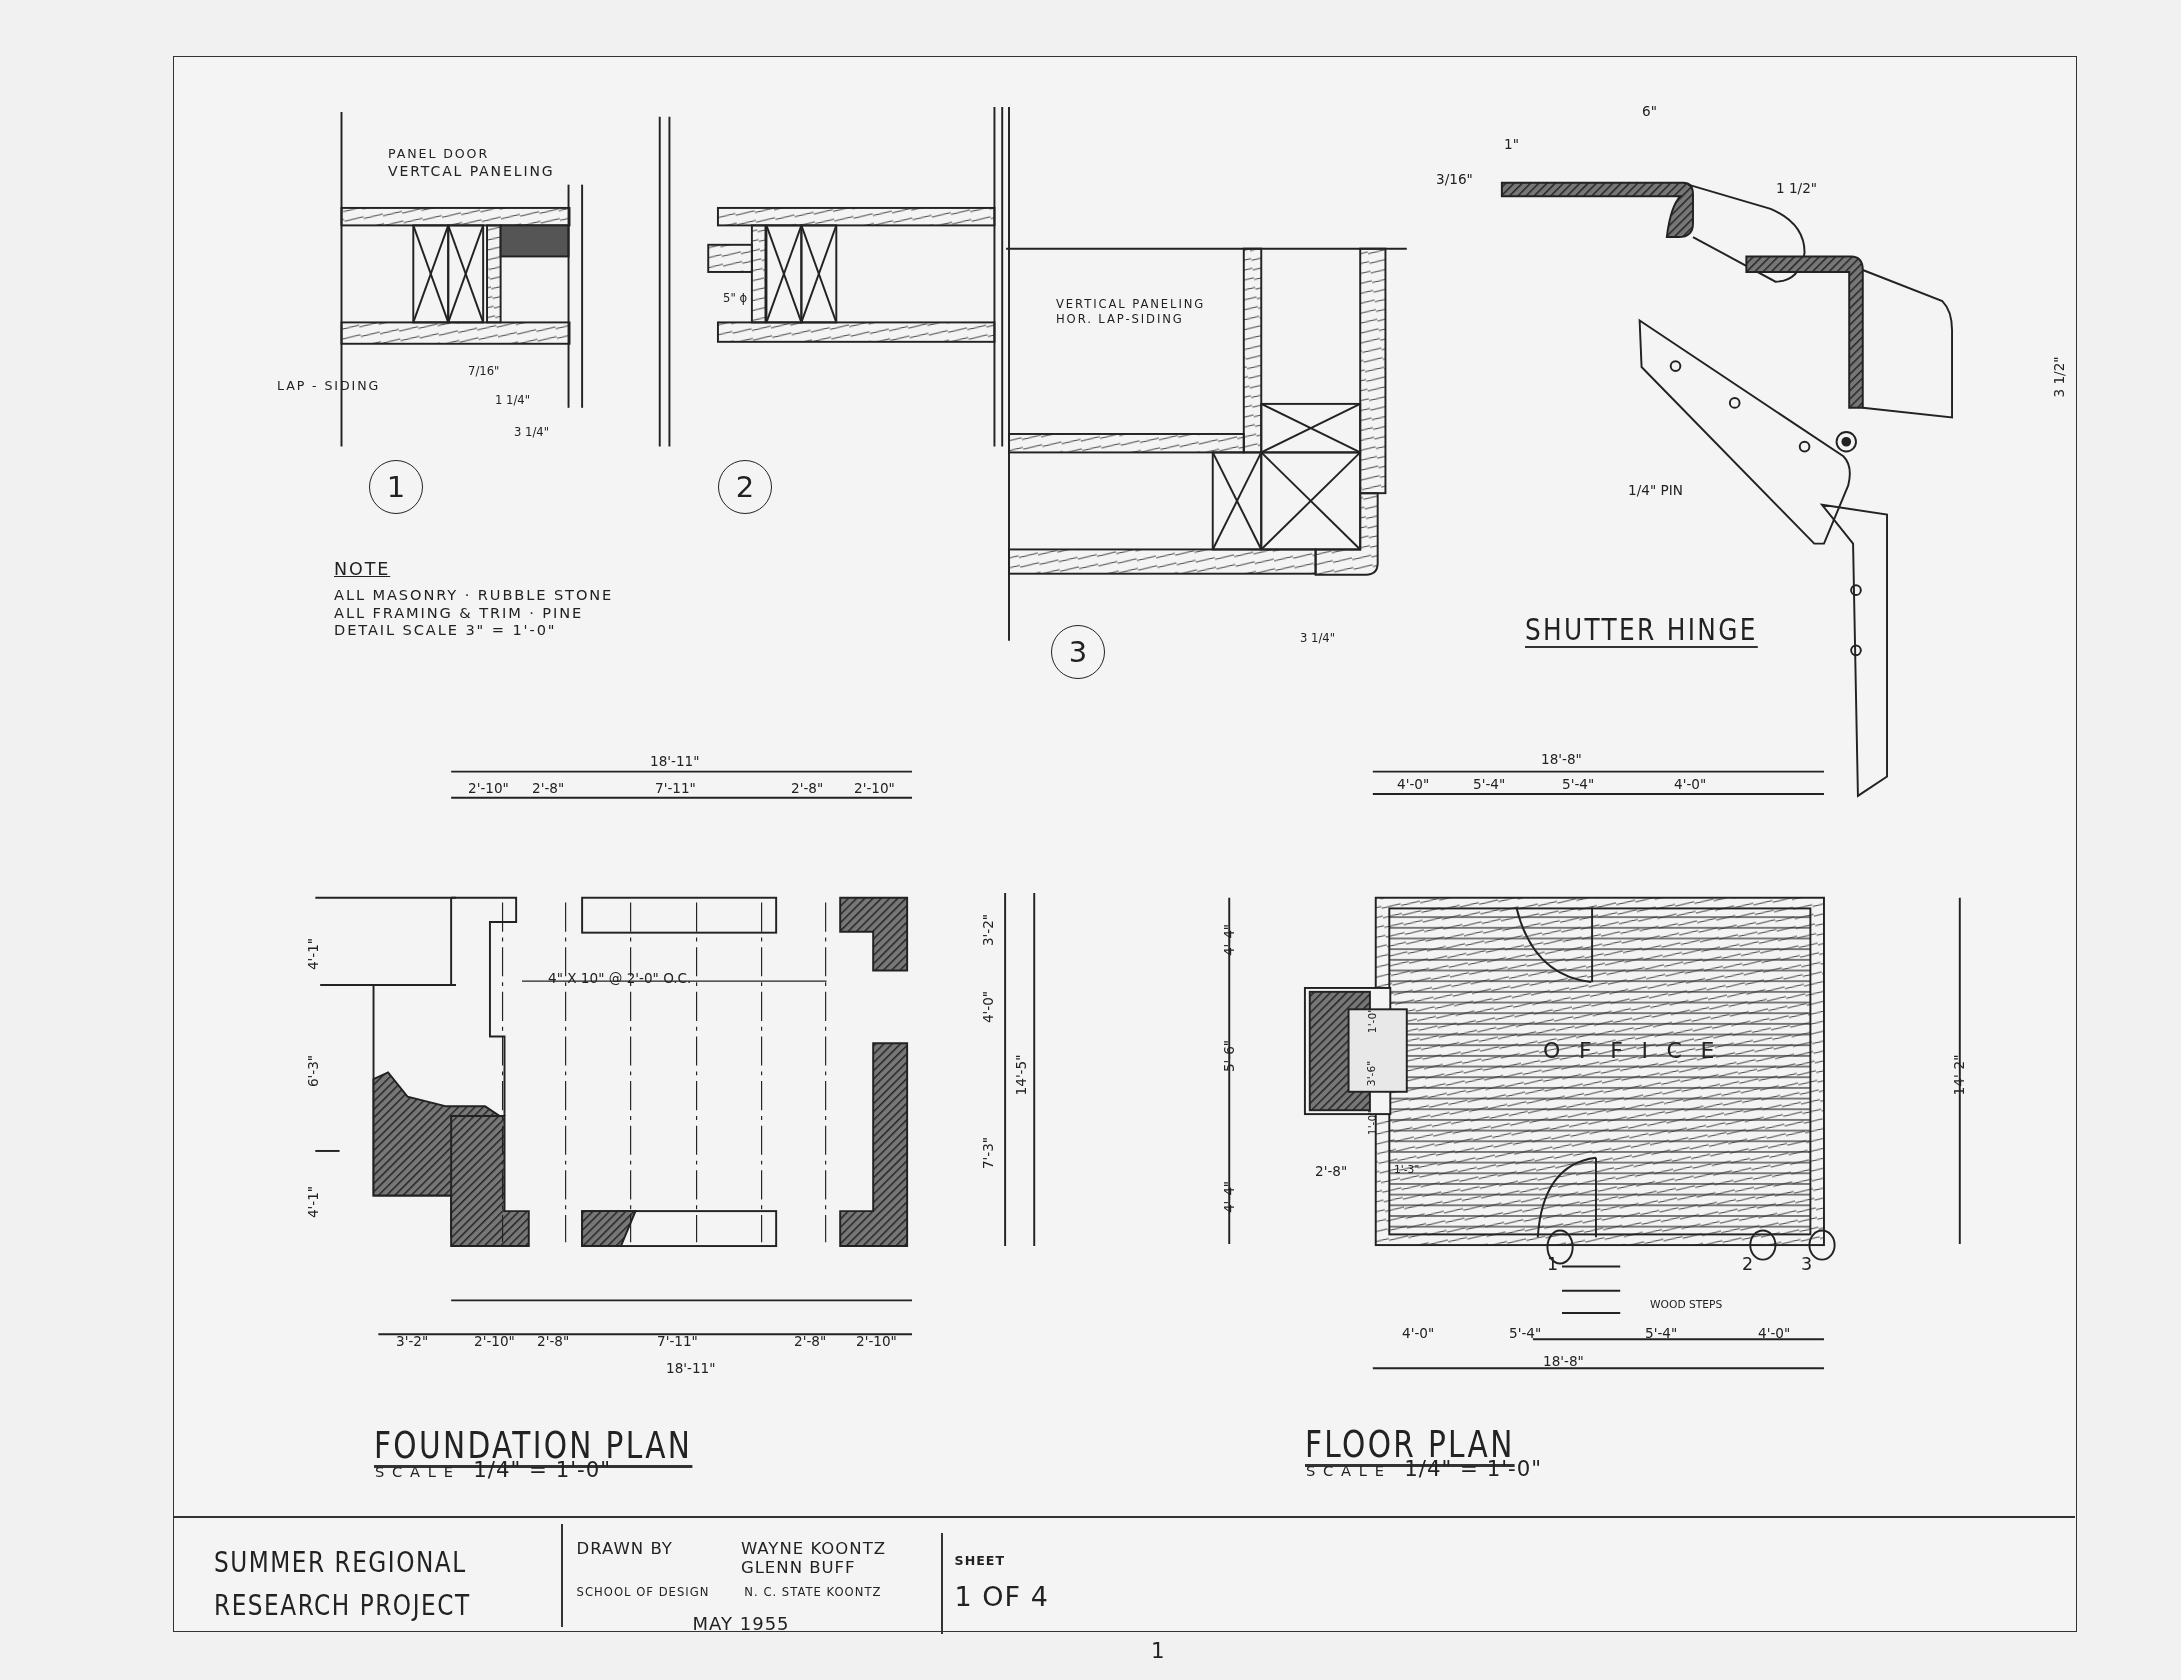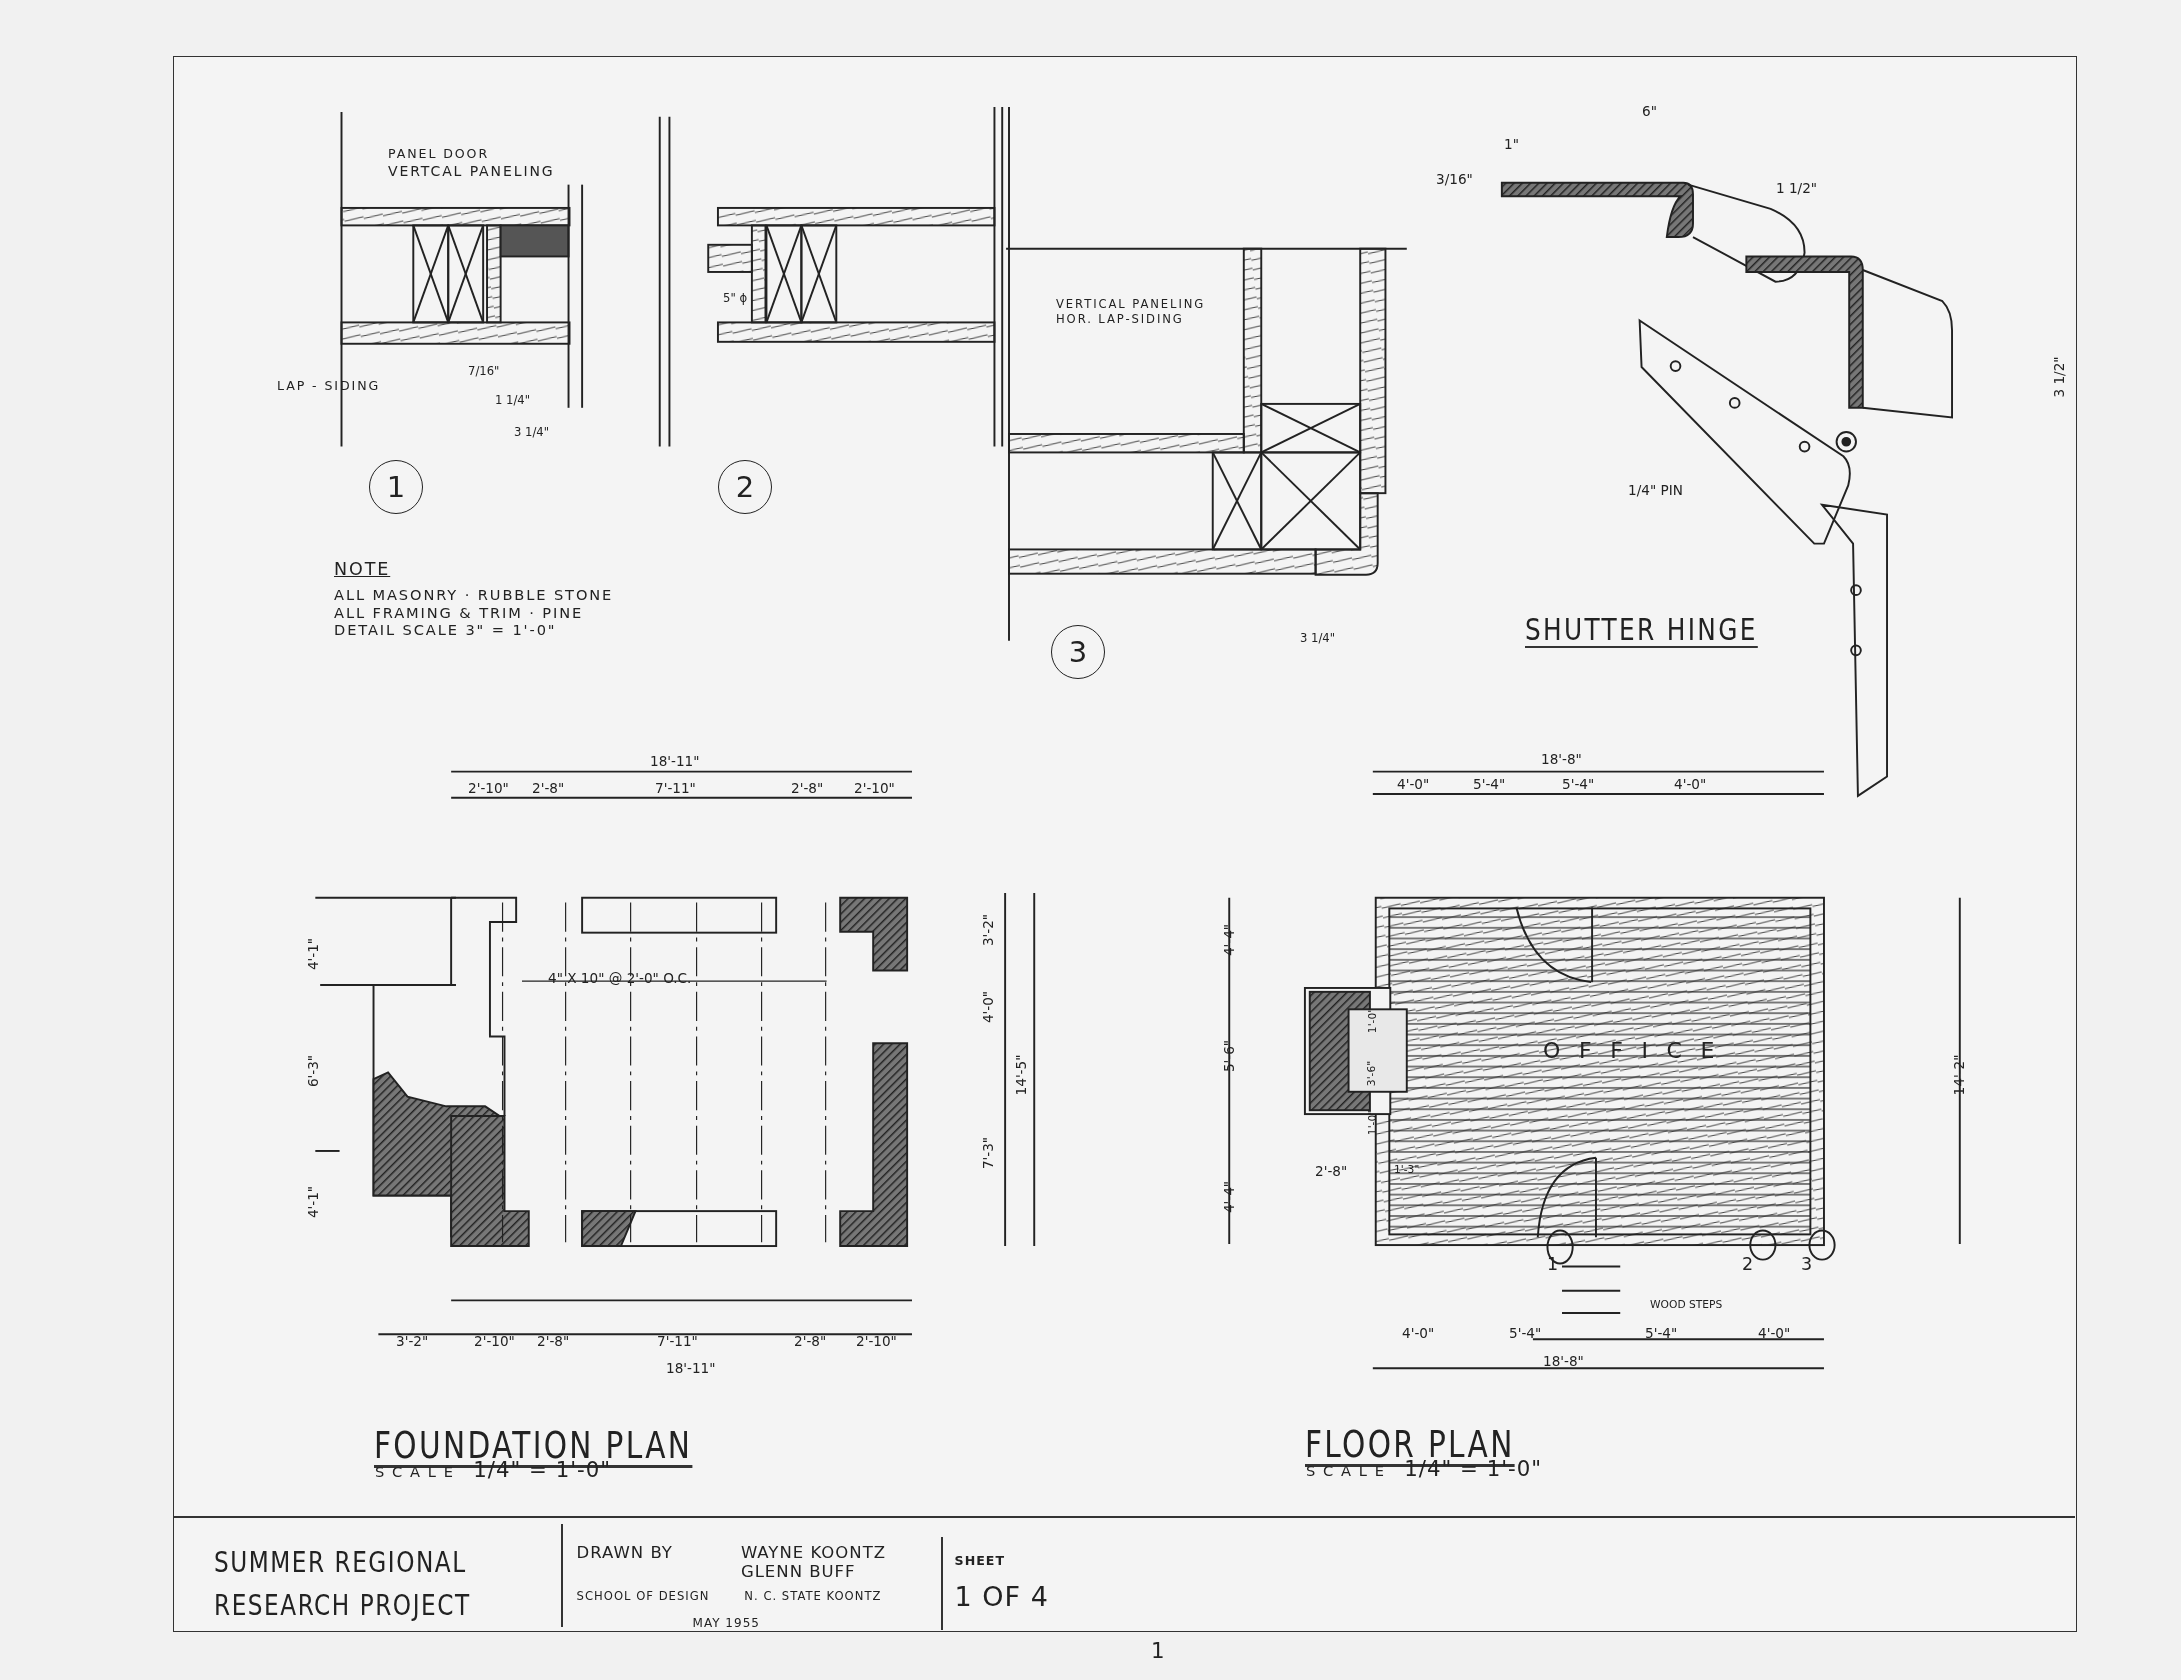--- a/index.html
+++ b/index.html
@@ -245,21 +245,21 @@
       <div class="lbl" style="font-size:16.5px;">DRAWN  BY</div>
       <div>
         <div class="lbl" style="font-size:16.5px;">WAYNE  KOONTZ</div>
         <div class="lbl" style="font-size:16.5px;">GLENN  BUFF</div>
       </div>
     </div>
     <div style="display:flex;gap:35px;margin-top:7.8px;">
       <div class="lbl" style="font-size:11.6px;">SCHOOL OF DESIGN</div>
       <div class="lbl" style="font-size:11.6px;">N. C.  STATE  KOONTZ</div>
     </div>
-    <div class="lbl" style="font-size:12px;margin:13.6px 0 0 97px;padding-left:19px;">MAY   1955</div>
+    <div class="lbl" style="font-size:18px;margin:13.6px 0 0 97px;padding-left:19px;">MAY   1955</div>
   </div>
   <div class="tb-cell c4">
     <div class="lbl" style="font-size:12.6px;font-weight:bold;">SHEET</div>
     <div class="lbl" style="font-size:27px;margin-top:13.6px;">1 OF 4</div>
   </div>
 </div>
 <div class="dim" style="left:1151px;top:1638px;font-size:21.3px;">1</div>
 
 
 </body></html>

